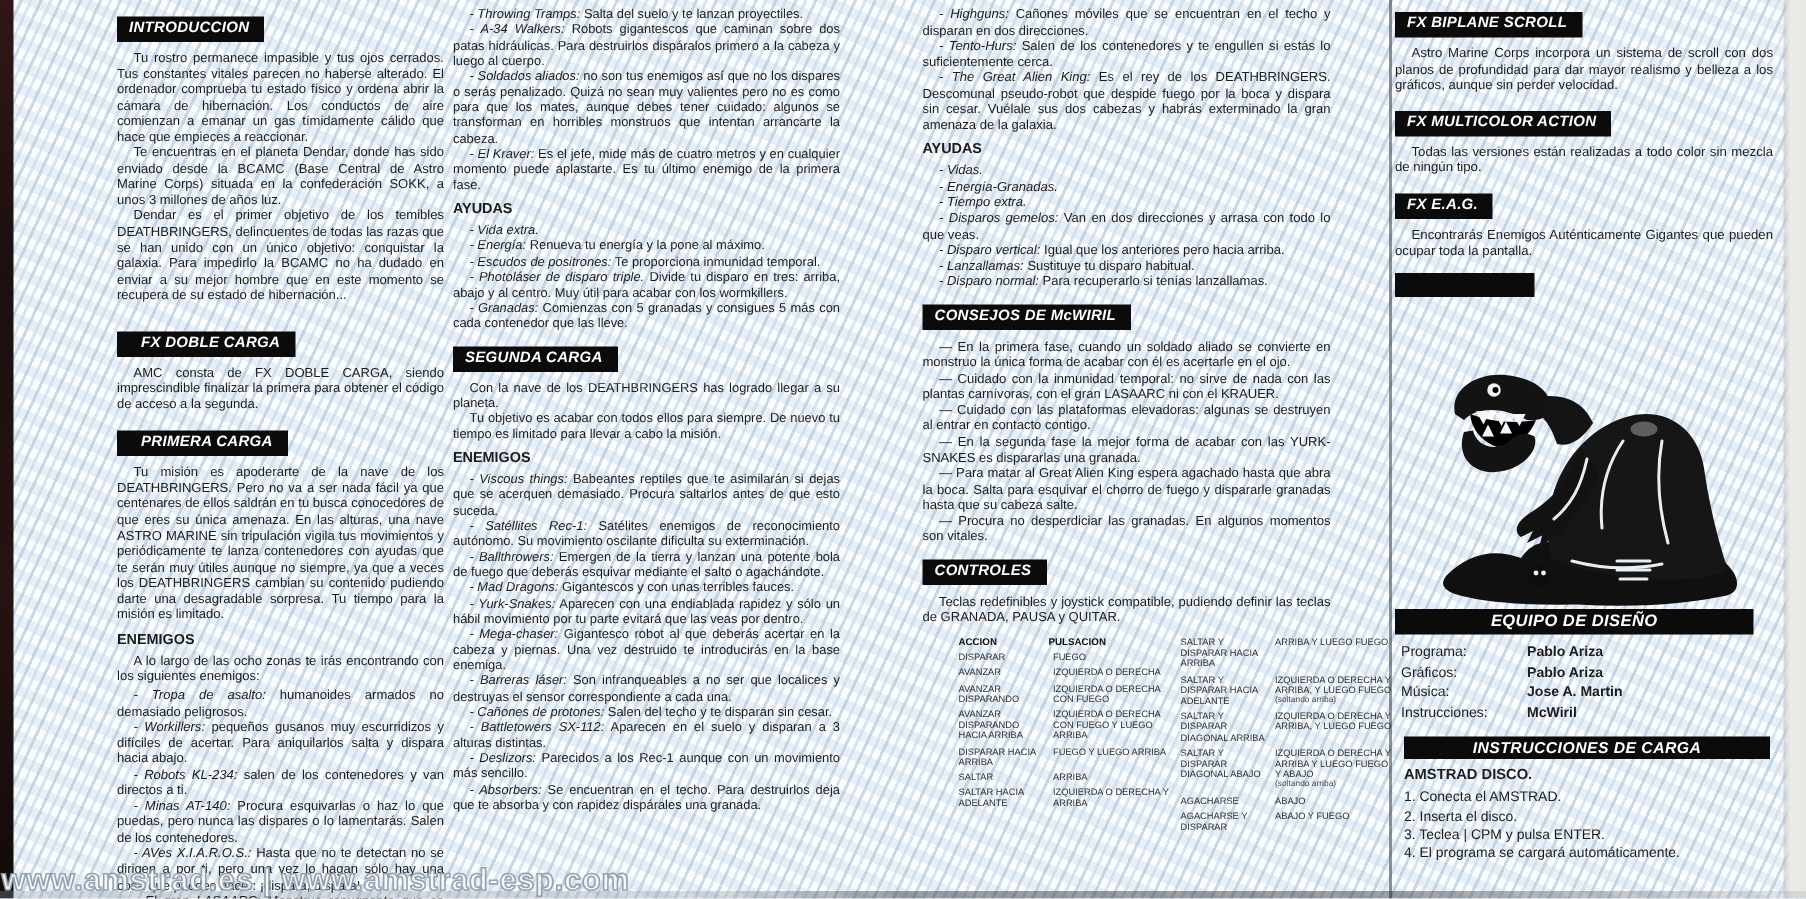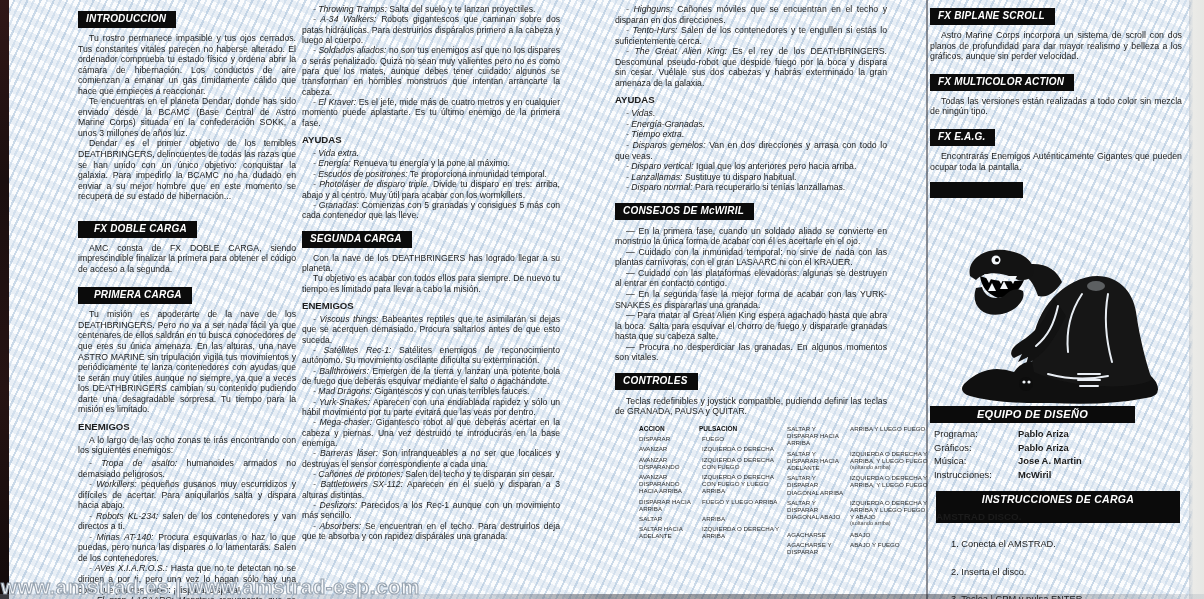--- a/index.html
+++ b/index.html
@@ -43,21 +43,21 @@
   
   .rp-text{margin:0 0 0;font-size:8.8px;line-height:10.6px;text-align:justify;text-indent:11px;}
   .blackbar{width:93px;height:16px;background:#0b0b0b;margin-top:10px;}
   .banner-wide{position:absolute;background:#0b0b0b;color:#fff;font-weight:bold;font-style:italic;
     text-align:center;font-size:11px;line-height:17px;letter-spacing:.3px;}
   .credits{position:absolute;font-size:9.4px;line-height:13.6px;}
   .credit-label{display:inline-block;width:84px;}
   .credit-value{font-weight:bold;}
   .load{position:absolute;font-size:9.3px;line-height:12.3px;}
   .load-sub{font-weight:bold;font-size:9.8px;margin:0 0 2px;}
-  .load p{margin:15px;}
+  .load p{margin:0;}
 
   .monster{position:absolute;left:956px;top:224px;}
 
   .watermark{position:absolute;left:1px;top:575px;white-space:nowrap;
     font-size:20.5px;font-weight:bold;letter-spacing:.5px;
     color:rgba(252,253,255,.93);
     -webkit-text-stroke:1.1px rgba(138,150,165,.85);
     text-shadow:0 0 1px rgba(120,134,150,.6);}
 </style>
 </head>
@@ -272,33 +272,33 @@
     <path d="M152 70 C148 92 150 116 156 138"></path>
     <path d="M92 150 Q122 158 152 152"></path>
     <path d="M122 150 h22 M122 156 h22 M124 162 h18"></path>
   </g>
   <circle cx="70" cy="160" r="7" fill="#0d0d0d"></circle>
     <circle cx="68" cy="158" r="1.6" fill="#eef2f6"></circle>
     <circle cx="73" cy="158" r="1.6" fill="#eef2f6"></circle>
   <ellipse cx="140" cy="62" rx="9" ry="5" fill="#dfe7ef" opacity=".35"></ellipse>
 </svg>
 
-<div class="banner-wide" style="left:930px;top:406px;width:205px;height:17px">EQUIPO DE DISEÑO</div>
+<div class="banner-wide" style="left:930px;top:406px;width:239px;height:17px">EQUIPO DE DISEÑO</div>
 <div class="credits" style="left:934px;top:427px">
 
     <div><span class="credit-label">Programa:</span><span class="credit-value">Pablo Ariza</span></div>
 
     <div><span class="credit-label">Gráficos:</span><span class="credit-value">Pablo Ariza</span></div>
 
     <div><span class="credit-label">Música:</span><span class="credit-value">Jose A. Martin</span></div>
 
     <div><span class="credit-label">Instrucciones:</span><span class="credit-value">McWiril</span></div>
   </div>
 
-<div class="banner-wide" style="left:936px;top:491px;width:244px;height:32px;font-size:10.5px;line-height:16px">INSTRUCCIONES DE CARGA</div>
+<div class="banner-wide" style="left:936px;top:491px;width:244px;height:15px;font-size:10.5px;line-height:16px">INSTRUCCIONES DE CARGA</div>
 <div class="load" style="left:936px;top:511px">
   <div class="load-sub">AMSTRAD DISCO.</div>
   <div>
 
   <p>1. Conecta el AMSTRAD.</p>
       <p>2. Inserta el disco.</p>
       <p>3. Teclea | CPM y pulsa ENTER.</p>
       <p>4. El programa se cargará automáticamente.</p>
     </div>
 </div>

